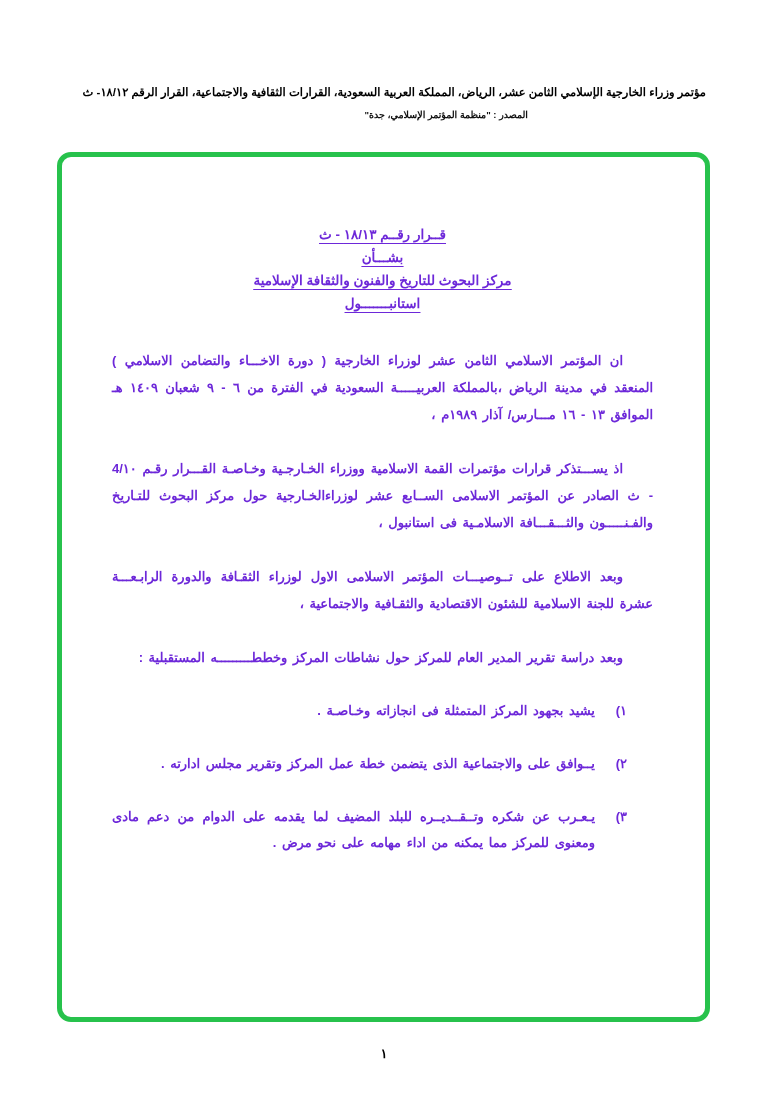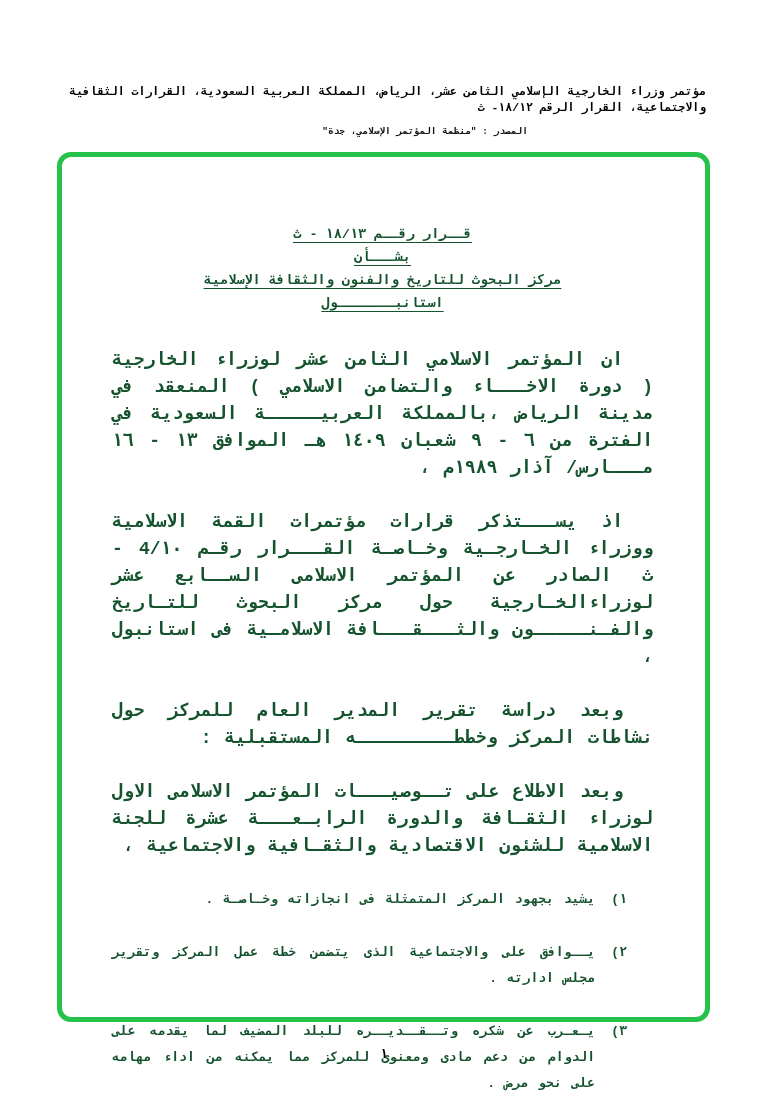--- a/index.html
+++ b/index.html
@@ -5,21 +5,21 @@
   html, body {
     margin: 0;
     padding: 0;
     background: #ffffff;
   }
   .page {
     position: relative;
     width: 768px;
     height: 1094px;
     background: #ffffff;
-    font-family: Liberation Mono, monospace;
+    font-family: Liberation Sans, sans-serif;
     overflow: hidden;
   }
   .header {
     position: absolute;
     top: 84px;
     left: 60px;
     right: 62px;
     direction: rtl;
     text-align: right;
     color: #000000;
@@ -47,42 +47,42 @@
     border-radius: 14px;
     background: #ffffff;
     box-sizing: border-box;
   }
   .doc-content {
     position: absolute;
     top: 68px;
     right: 52px;
     left: 50px;
     direction: rtl;
-    color: #14532d;
+    color: #6d28d9;
     font-weight: bold;
   }
   .title-block {
     text-align: center;
     margin-bottom: 30px;
   }
   .title-line {
     font-size: 13.5px;
     line-height: 20px;
     margin-bottom: 3px;
     text-decoration: underline;
     text-underline-offset: 4px;
     display: inline-block;
     width: 100%;
   }
   .title-line span {
     text-decoration: underline;
     text-underline-offset: 4px;
   }
   .para {
-    font-size: 18px;
+    font-size: 13px;
     line-height: 27px;
     text-align: justify;
     margin: 0 0 27px 0;
     text-indent: 30px;
     word-spacing: 2px;
   }
   .items {
     margin-top: 4px;
     margin-right: 26px;
   }
@@ -128,22 +128,22 @@
 
       <div class="title-block">
         <div class="title-line"><span>قــرار رقــم ١٨/١٣ - ث</span></div>
         <div class="title-line"><span>بشـــأن</span></div>
         <div class="title-line"><span>مركز البحوث للتاريخ والفنون والثقافة الإسلامية</span></div>
         <div class="title-line"><span>استانبـــــــول</span></div>
       </div>
 
       <p class="para">ان المؤتمر الاسلامي الثامن عشر لوزراء الخارجية ( دورة الاخـــاء والتضامن الاسلامي ) المنعقد في مدينة الرياض ،بالمملكة العربيـــــة السعودية في الفترة من ٦ - ٩ شعبان ١٤٠٩ هـ الموافق ١٣ - ١٦ مـــارس/ آذار ١٩٨٩م ،</p>
       <p class="para">اذ يســـتذكر قرارات مؤتمرات القمة الاسلامية ووزراء الخـارجـية وخـاصـة القـــرار رقـم 4/١٠ - ث الصادر عن المؤتمر الاسلامى الســابع عشر لوزراءالخـارجية حول مركز البحوث للتـاريخ والفـنـــــون والثـــقـــافة الاسلامـية فى استانبول ،</p>
+      <p class="para">وبعد الاطلاع على تــوصيـــات المؤتمر الاسلامى الاول لوزراء الثقـافة والدورة الرابـعـــة عشرة للجنة الاسلامية للشئون الاقتصادية والثقـافية والاجتماعية ،</p>
       <p class="para">وبعد دراسة تقرير المدير العام للمركز حول نشاطات المركز وخططـــــــــه المستقبلية :</p>
-      <p class="para">وبعد الاطلاع على تــوصيـــات المؤتمر الاسلامى الاول لوزراء الثقـافة والدورة الرابـعـــة عشرة للجنة الاسلامية للشئون الاقتصادية والثقـافية والاجتماعية ،</p>
 
       <div class="items">
         <div class="item">
           <span class="item-num">١)</span>
           <div class="item-text">يشيد بجهود المركز المتمثلة فى انجازاته وخـاصـة .</div>
         </div>
         <div class="item">
           <span class="item-num">٢)</span>
           <div class="item-text">يــوافق على والاجتماعية الذى يتضمن خطة عمل المركز وتقرير مجلس ادارته .</div>
         </div>

